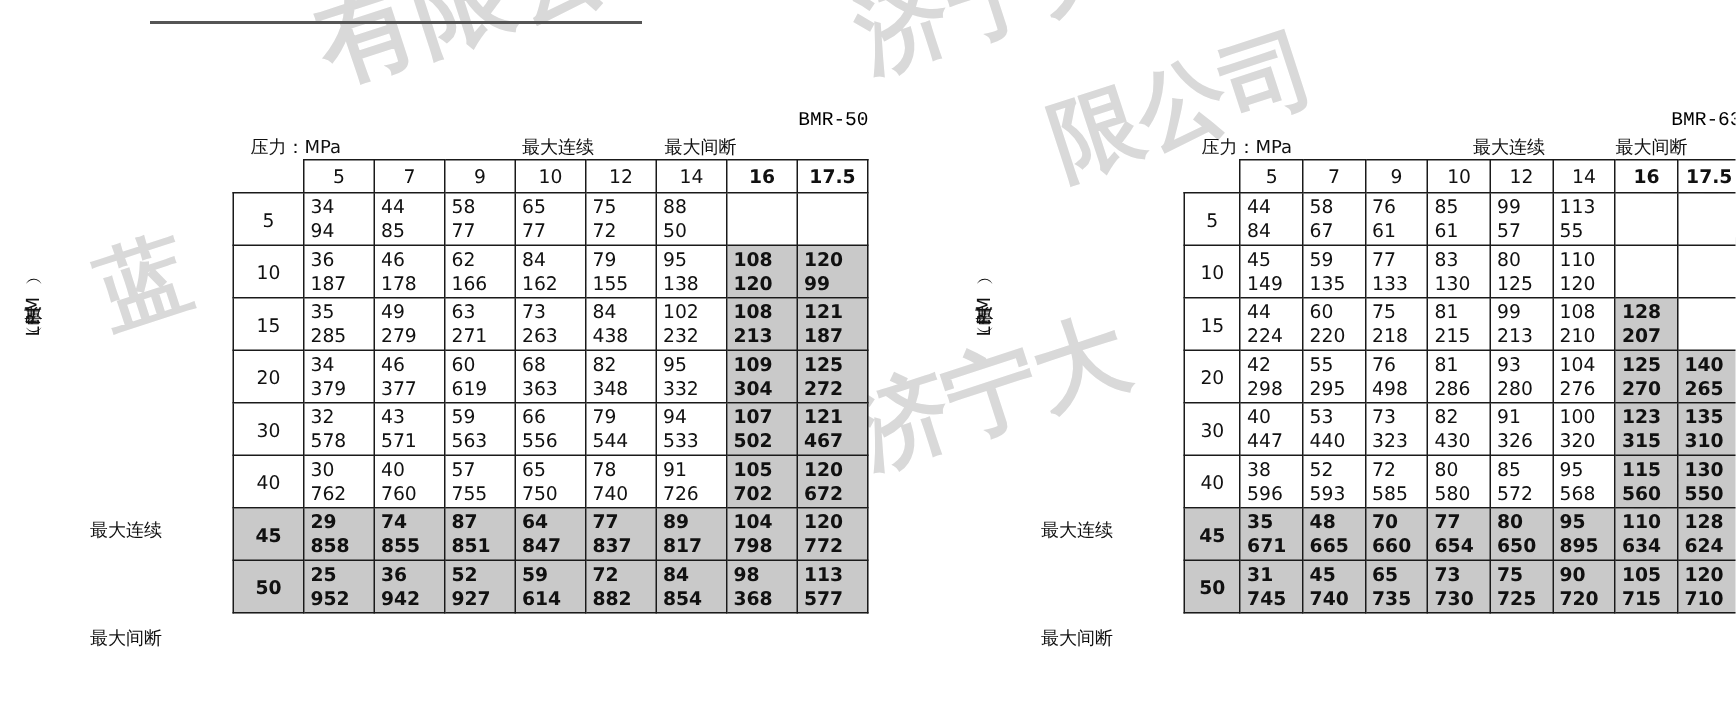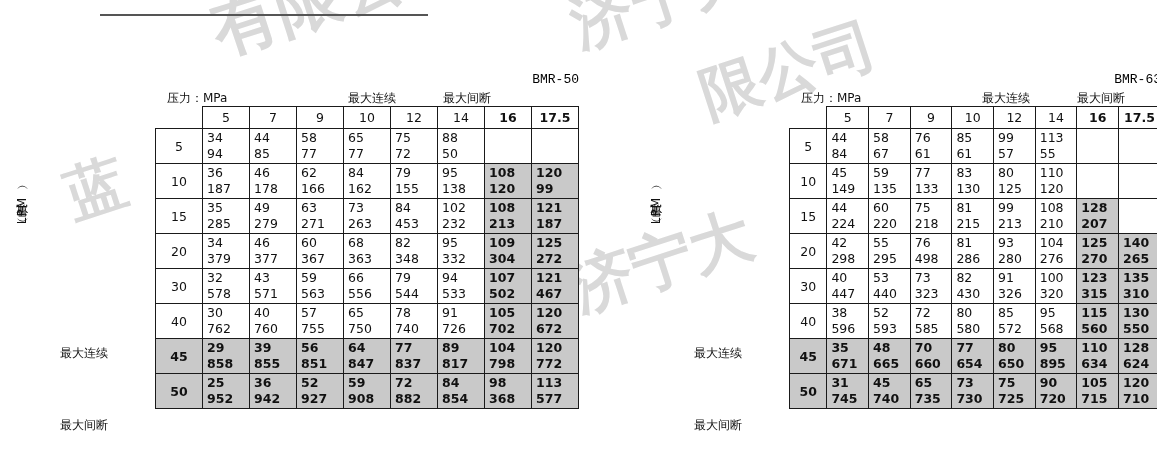--- a/index.html
+++ b/index.html
@@ -235,21 +235,21 @@
           <td class="data">
             <span class="v1">63</span>
             <span class="v2">271</span>
           </td>
           <td class="data">
             <span class="v1">73</span>
             <span class="v2">263</span>
           </td>
           <td class="data">
             <span class="v1">84</span>
-            <span class="v2">453</span>
+            <span class="v2">438</span>
           </td>
           <td class="data">
             <span class="v1">102</span>
             <span class="v2">232</span>
           </td>
           <td class="data shade">
             <span class="v1">108</span>
             <span class="v2">213</span>
           </td>
           <td class="data shade">
@@ -262,21 +262,21 @@
           <td class="data">
             <span class="v1">34</span>
             <span class="v2">379</span>
           </td>
           <td class="data">
             <span class="v1">46</span>
             <span class="v2">377</span>
           </td>
           <td class="data">
             <span class="v1">60</span>
-            <span class="v2">367</span>
+            <span class="v2">619</span>
           </td>
           <td class="data">
             <span class="v1">68</span>
             <span class="v2">363</span>
           </td>
           <td class="data">
             <span class="v1">82</span>
             <span class="v2">348</span>
           </td>
           <td class="data">
@@ -362,25 +362,25 @@
             <span class="v2">672</span>
           </td>
         </tr>
         <tr>
           <td class="rowlabel shade">45</td>
           <td class="data shade">
             <span class="v1">29</span>
             <span class="v2">858</span>
           </td>
           <td class="data shade">
-            <span class="v1">39</span>
+            <span class="v1">74</span>
             <span class="v2">855</span>
           </td>
           <td class="data shade">
-            <span class="v1">56</span>
+            <span class="v1">87</span>
             <span class="v2">851</span>
           </td>
           <td class="data shade">
             <span class="v1">64</span>
             <span class="v2">847</span>
           </td>
           <td class="data shade">
             <span class="v1">77</span>
             <span class="v2">837</span>
           </td>
@@ -406,21 +406,21 @@
           <td class="data shade">
             <span class="v1">36</span>
             <span class="v2">942</span>
           </td>
           <td class="data shade">
             <span class="v1">52</span>
             <span class="v2">927</span>
           </td>
           <td class="data shade">
             <span class="v1">59</span>
-            <span class="v2">908</span>
+            <span class="v2">614</span>
           </td>
           <td class="data shade">
             <span class="v1">72</span>
             <span class="v2">882</span>
           </td>
           <td class="data shade">
             <span class="v1">84</span>
             <span class="v2">854</span>
           </td>
           <td class="data shade">

